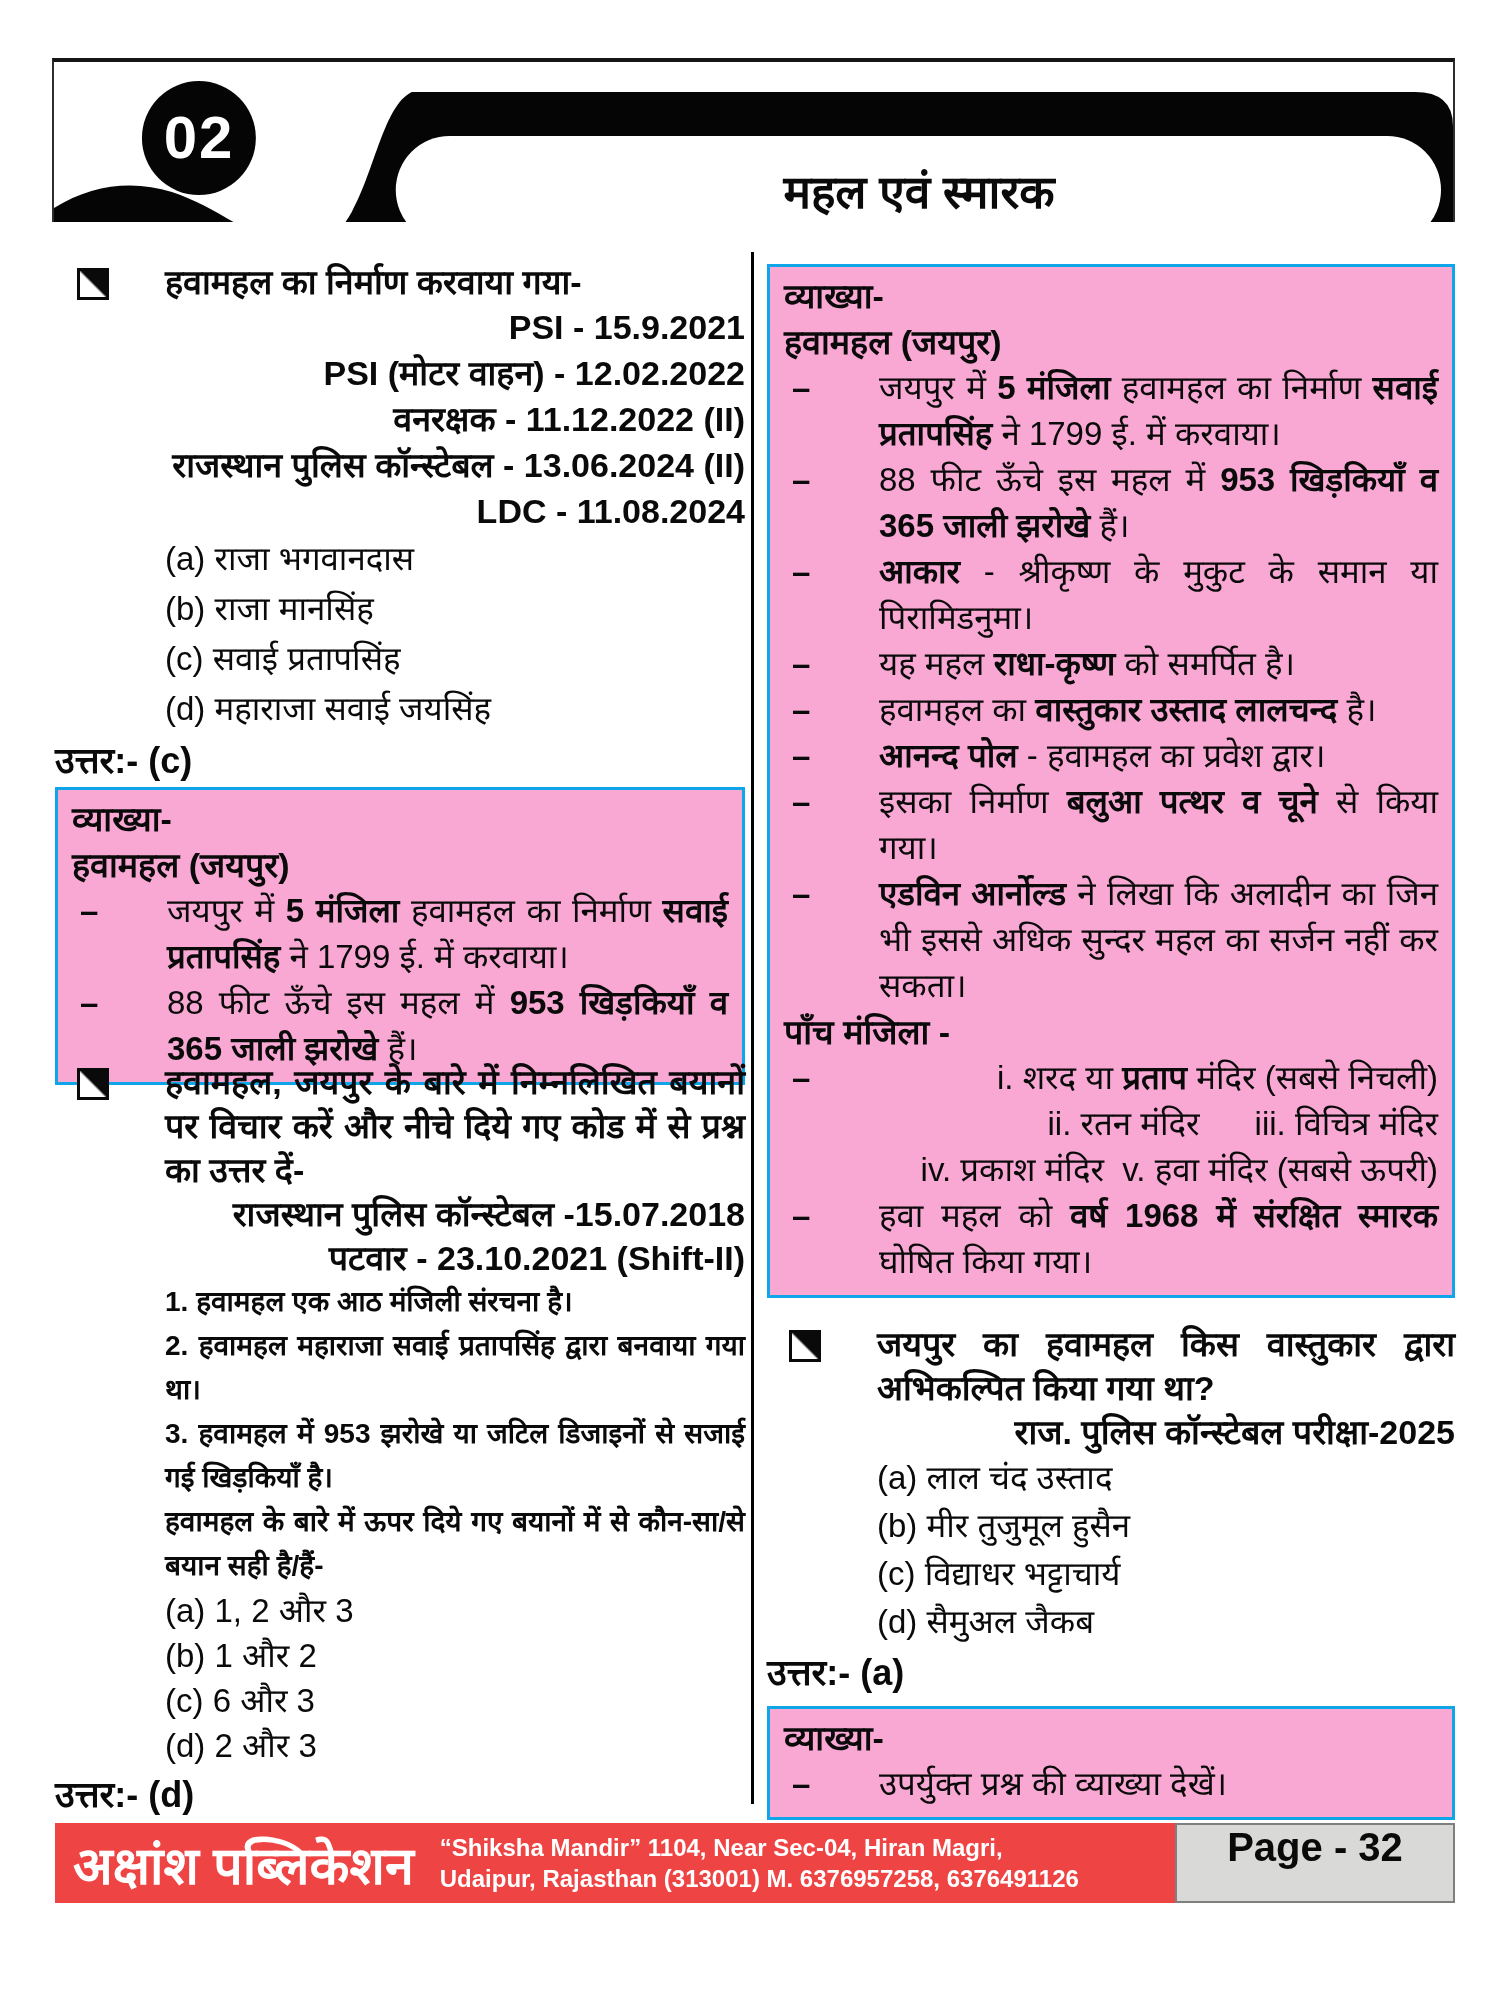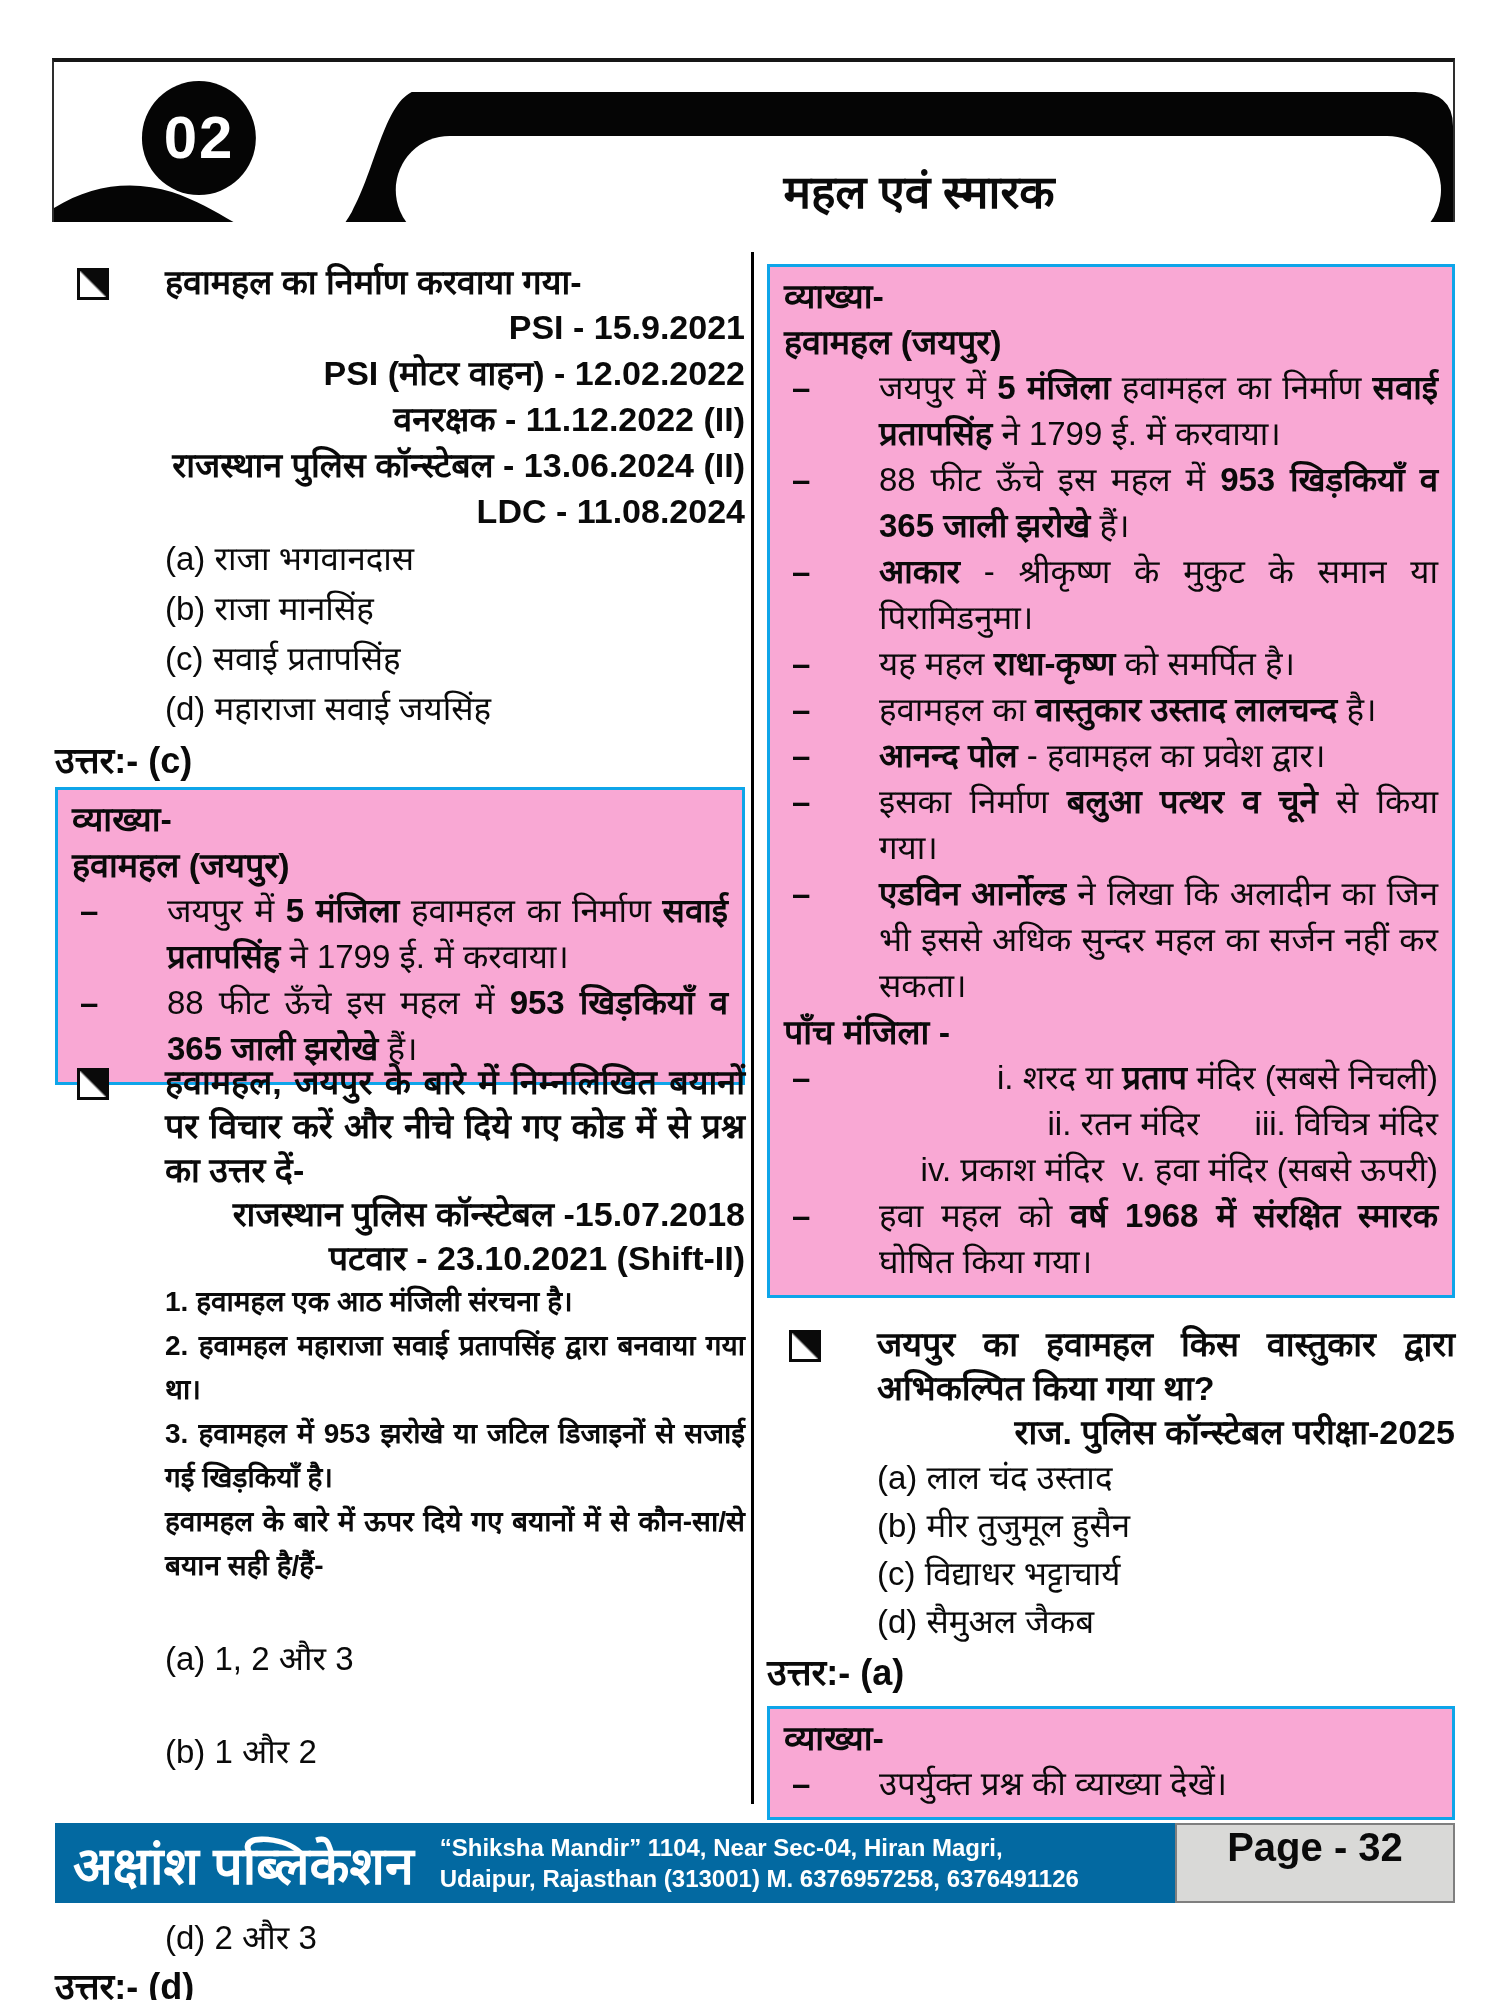--- a/index.html
+++ b/index.html
@@ -39,40 +39,40 @@
   .qmark{
     position:absolute;left:22px;top:8px;width:32px;height:32px;
     border:3px solid #0a0a0a;box-sizing:border-box;
     background:linear-gradient(45deg,#ffffff 47%,#0a0a0a 53%);
   }
   .qtext{font-weight:700;font-size:34px;line-height:44px;text-align:justify;}
   .exams{text-align:right;font-weight:700;font-size:34px;}
   .exam{line-height:46px;}
   .exams.sm .exam{line-height:44px;}
   .opt{font-size:33px;line-height:50px;}
-  .opt.tight{line-height:45px;margin-top:48px;}
+  .opt.tight{line-height:45px;}
   .opt.r3{line-height:48px;}
   .stmt{font-weight:700;font-size:28px;line-height:44px;text-align:justify;}
   .ans{margin-left:-110px;font-weight:700;font-size:36px;line-height:46px;margin-top:4px;}
 
   .box{
     position:absolute;left:0;right:0;border:3px solid #0ea5e9;background:#f9a8d4;
     padding:6px 14px 10px 14px;box-sizing:border-box;
   }
   .bx-title,.bx-sub,.bx-head{font-weight:700;font-size:34px;line-height:46px;}
   .bx-item{position:relative;padding-left:95px;font-size:33px;line-height:46px;text-align:justify;}
   .bx-item::before{content:"\2013";position:absolute;left:8px;top:0;font-weight:700;}
   .bx-cont{padding-left:95px;font-size:33px;line-height:46px;}
   .pre{white-space:pre-wrap;text-align:right;}
   .bx-item b,.stmt b,.qtext b{font-weight:700;}
 
   
   .footer{position:absolute;left:55px;top:1823px;width:1400px;height:80px;display:flex;}
   .brandbar{
-    flex:1 1 auto;background:#0369a1;color:#fff;display:flex;align-items:center;
+    flex:1 1 auto;background:#ef4444;color:#fff;display:flex;align-items:center;
     padding:2px 18px;gap:26px;min-width:0;
   }
   .brand{font-size:52px;font-weight:700;white-space:nowrap;}
   .addr{font-size:24px;font-weight:700;line-height:31px;white-space:nowrap;}
   .pagebox{
     width:280px;background:#d9d9d7;border:2px solid #7f7f7f;box-sizing:border-box;
     display:flex;align-items:flex-start;justify-content:center;
     font-size:40px;font-weight:700;color:#0a0a0a;
   }
 </style>

